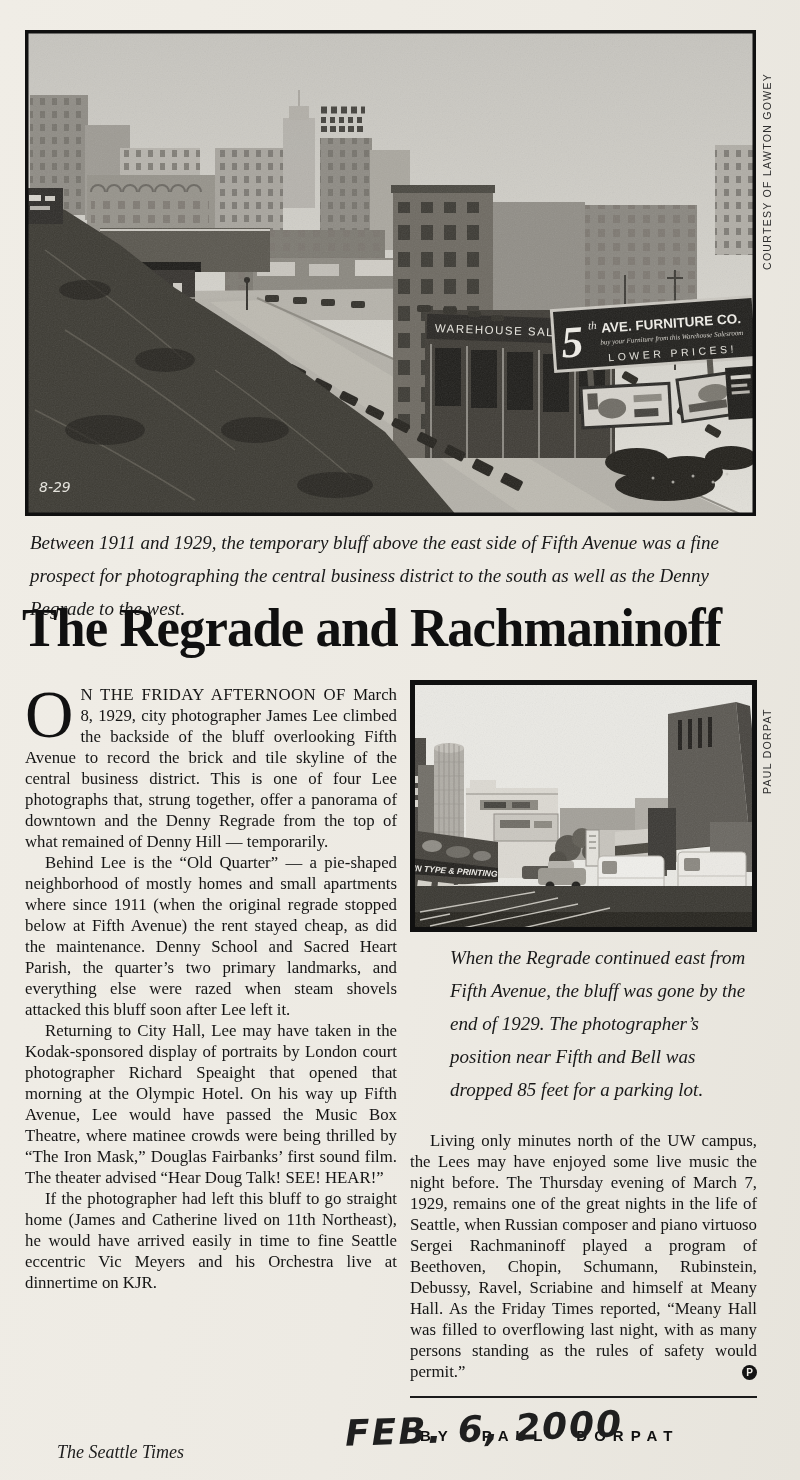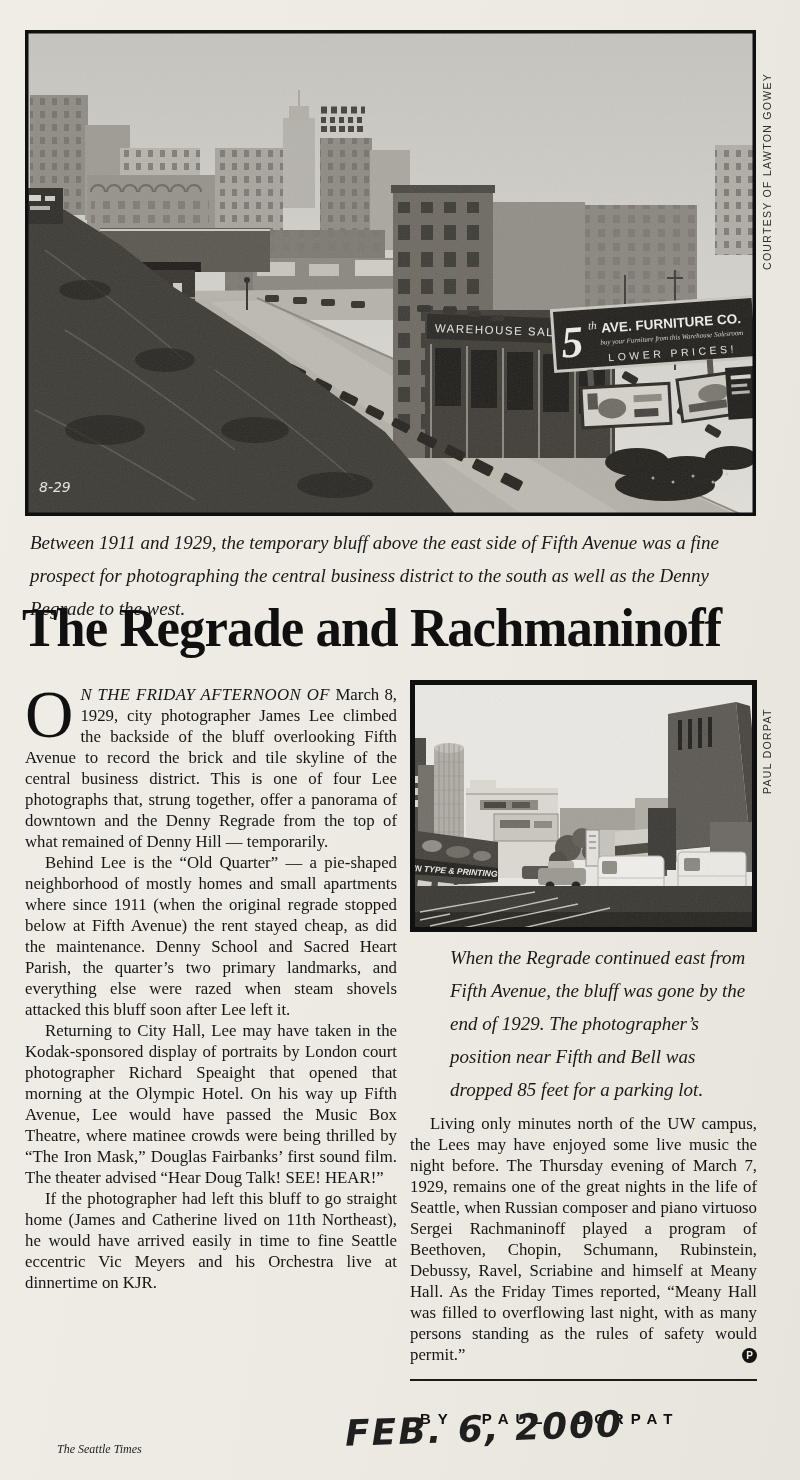--- a/index.html
+++ b/index.html
@@ -22,35 +22,35 @@
   .headline{
     font-weight:700;font-size:55px;letter-spacing:-1px;color:#101010;
     white-space:nowrap;transform:scaleX(.96);transform-origin:left center;
   }
   .col{text-align:justify;font-size:16.8px;line-height:21px;}
   .col p{margin:0;}
   .ind{text-indent:20px;}
   .dropcap{
     float:left;font-size:67px;line-height:53px;padding:4px 7px 0 0;color:#111;
   }
-  .lead{letter-spacing:.4px;font-style:italic;}
+  .lead{letter-spacing:.4px;}
   .lead::after{content:" ";}
-  .p5wrap{position:relative;margin-top:7px;}
+  .p5wrap{position:relative;margin-top:24px;}
   .endmark{
     position:absolute;right:0;bottom:2px;width:15px;height:15px;border-radius:50%;
     background:#141414;color:#efece5;font:700 10px/15px "Liberation Sans",sans-serif;
     text-align:center;
   }
   .rule{border:none;border-top:2px solid #1b1b1b;margin:14px 0 0 0;width:100%;}
   .byline{
     margin-top:29px;padding-left:10px;
     font-family:"Liberation Sans",sans-serif;font-weight:700;font-size:15px;
     letter-spacing:7px;word-spacing:16px;color:#101010;white-space:nowrap;
   }
-  .pub{font-style:italic;font-size:12px;color:#1d1d1d;}
+  .pub{font-style:italic;font-size:18px;color:#1d1d1d;}
   .handwrite{
     font-family:"DejaVu Sans",sans-serif;font-style:italic;font-weight:700;
     font-size:36px;letter-spacing:2px;color:#1f1f1f;transform:rotate(-2deg);
     white-space:nowrap;
   }
 </style>
 </head>
 <body>
 
 <div class="page">

